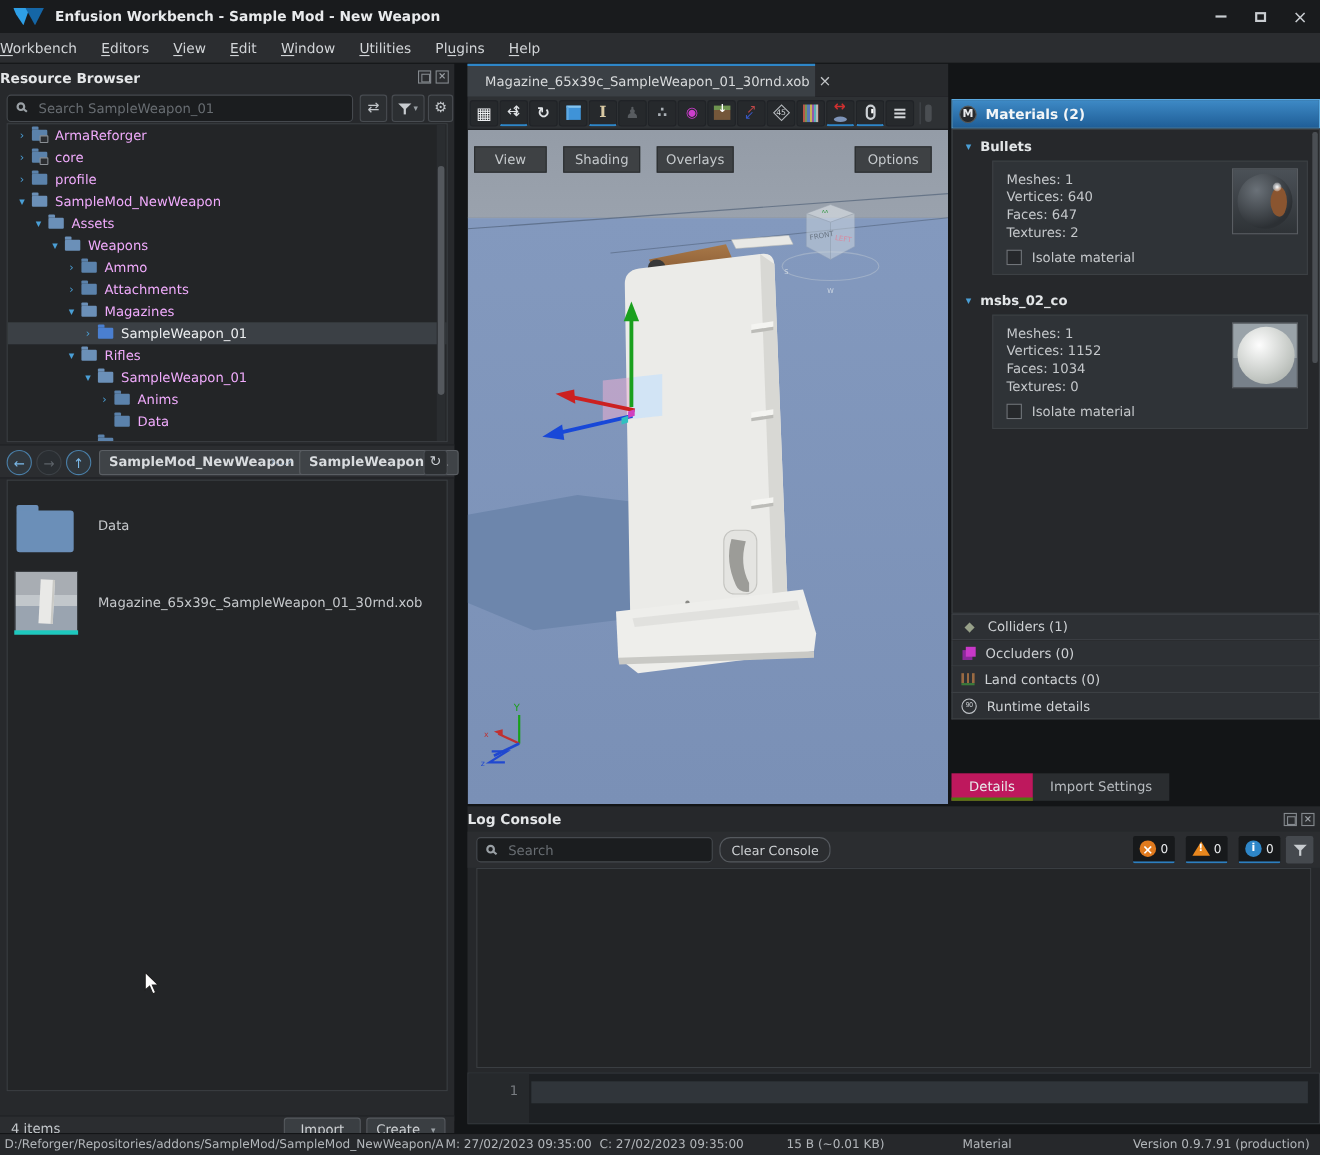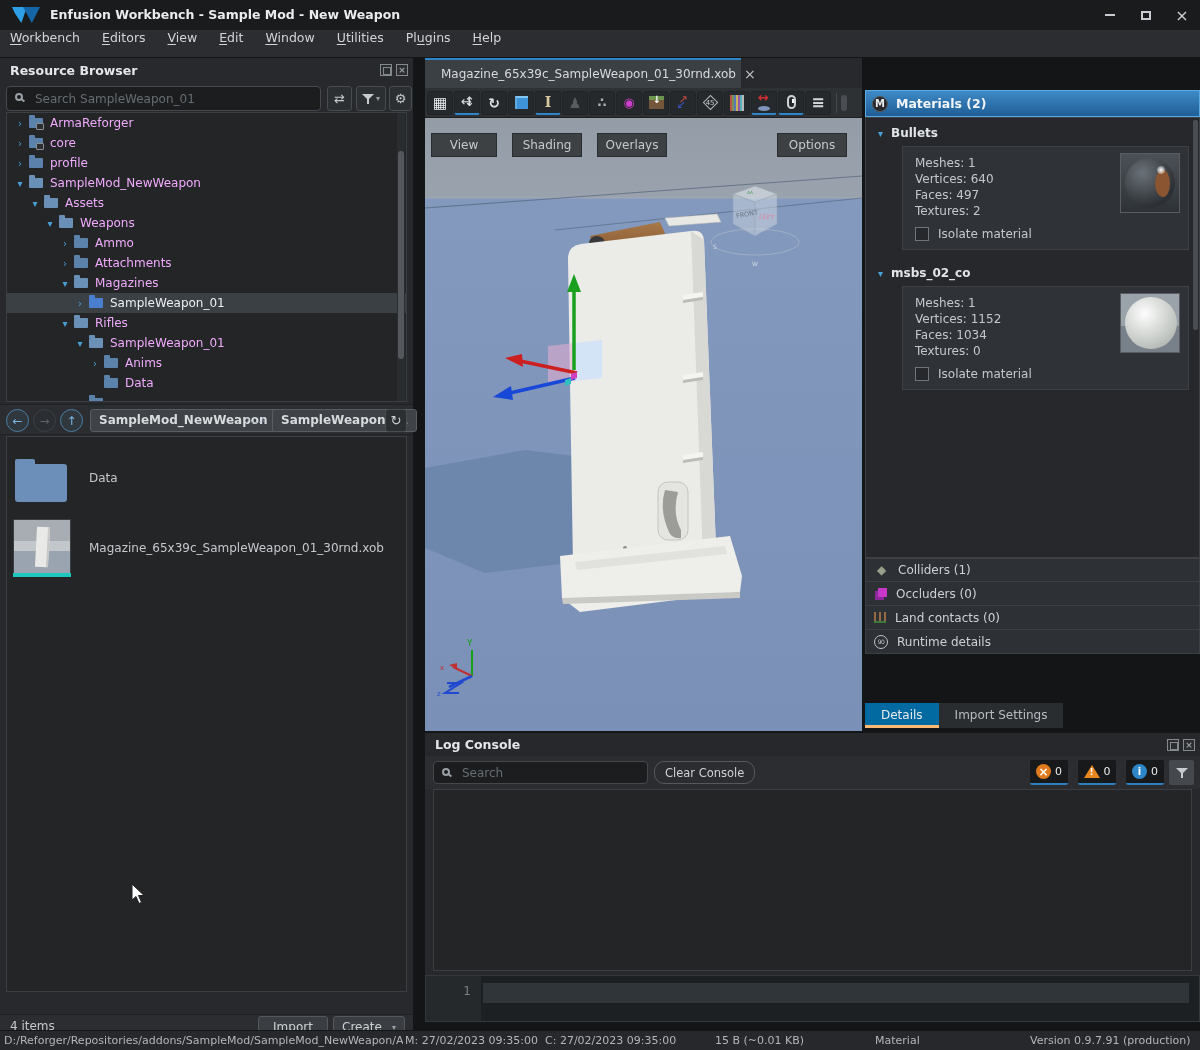--- a/index.html
+++ b/index.html
@@ -13,27 +13,27 @@
   .logo i{position:absolute;display:block;}
   .logo .l1{left:0;width:15px;height:16px;background:#2e9fe6;clip-path:polygon(0 0,100% 0,62% 100%,18% 38%);}
   .logo .l2{left:11px;width:17px;height:16px;background:#1566a6;clip-path:polygon(0 0,100% 0,52% 100%);}
   .win-title{position:absolute;left:50px;top:0;height:30px;line-height:30px;font-weight:bold;font-size:12.5px;color:#e9ebed;}
   .wc{position:absolute;top:0;width:36px;height:30px;display:flex;align-items:center;justify-content:center;color:#c9cdd1;}
   .wc-min{right:72px;} .wc-min b{display:block;width:10px;height:2px;background:#c9cdd1;}
   .wc-max{right:36px;} .wc-max b{display:block;width:10px;height:9px;border:2px solid #c9cdd1;}
   .wc-close{right:0;font-size:16px;}
 
   
-  .menubar{position:absolute;left:0;top:30px;width:1200px;height:27px;background:#2b2d30;display:flex;padding-left:10px;}
+  .menubar{position:absolute;left:0;top:30px;width:1200px;height:27px;background:#2b2d30;display:flex;align-items:center;}
   .menu-item{padding:0 13px 0 0;margin-right:9px;color:#d2d5d8;font-size:12.5px;cursor:default;}
   .menu-item .key{text-decoration:underline;text-underline-offset:2px;}
 
   
   .left-panel{position:absolute;left:0;top:58px;width:413px;height:961px;background:#27292c;}
-  .panel-head{position:relative;height:25px;line-height:25px;padding-left:10px;font-weight:bold;font-size:12.5px;color:#e4e6e8;}
+  .panel-head{position:relative;height:25px;line-height:25px;font-weight:bold;font-size:12.5px;color:#e4e6e8;}
   .hd-ics{position:absolute;right:5px;top:6px;display:flex;gap:4px;}
   .hd-ic{width:12px;height:12px;border:1px solid #84898e;position:relative;background:#2b2d30;color:#9ba0a5;
     display:flex;align-items:center;justify-content:center;font-size:9px;line-height:1;}
   .hd-ic.restore::before{content:"";position:absolute;left:2px;top:2px;width:6px;height:6px;border:1px solid #84898e;}
   .searchrow{position:absolute;left:0;top:27px;width:413px;height:28px;}
   .srch-wrap{position:absolute;left:6px;top:1px;width:315px;height:25px;}
   .srch-wrap input{width:100%;height:100%;background:#1b1d1f;border:1px solid #45494e;border-radius:4px;
     color:#cfd2d5;padding:0 6px 0 28px;font-size:12px;font-family:inherit;outline:none;}
   .srch-wrap input::placeholder{color:#686d72;}
   .mag{position:absolute;left:9px;top:7px;width:8px;height:8px;border:2px solid #9aa0a5;border-radius:50%;}
@@ -172,21 +172,21 @@
   .sl{color:#ced1d4;}
   .ic-lods::before{content:"♣";color:#a5794a;font-size:14px;}
   .ic-colliders::before{content:"◆";color:#97a089;font-size:12px;}
   .ic-occluders{width:9px;height:9px;background:#c838c8;box-shadow:-3px 3px 0 #8a2a9a;margin:0 0 3px 4px;}
   .ic-land{width:12px;height:11px;background:repeating-linear-gradient(90deg,#9a6a42 0 2px,transparent 2px 5px);border-bottom:2px solid #3a7a3a;}
   .ic-bones::before{content:"I";font-family:"DejaVu Serif","Liberation Serif",serif;font-weight:bold;color:#d9c9a3;font-size:13px;}
   .ic-runtime{width:14px;height:14px;border:1px solid #c0c4c8;border-radius:50%;color:#c0c4c8;font-size:6px;letter-spacing:-.5px;}
   .ic-runtime::before{content:"90";}
   .rp-tabs{position:absolute;left:0;top:613px;display:flex;}
   .rtab{height:25px;line-height:24px;padding:0 16px;color:#b8bcc0;background:#2a2d30;}
-  .rtab.active{background:#0369a1;color:#e8eaec;border-bottom:3px solid #fdba74;}
+  .rtab.active{background:#be185d;color:#e8eaec;border-bottom:3px solid #4d7c0f;}
 
   
   .log{position:absolute;left:425px;top:733px;width:775px;height:289px;background:#26282b;}
   .log .panel-head{height:23px;line-height:23px;}
   .log-toolbar{position:absolute;left:0;top:23px;width:775px;height:33px;background:#2b2d30;}
   .log-srch{position:absolute;left:8px;top:5px;width:215px;height:23px;}
   .log-srch input{width:100%;height:100%;background:#1b1d1f;border:1px solid #45494e;border-radius:4px;color:#cfd2d5;
     padding:0 6px 0 28px;font-size:12px;font-family:inherit;outline:none;}
   .log-srch input::placeholder{color:#686d72;}
   .btn-clear{position:absolute;left:229px;top:5px;height:23px;padding:0 10px;background:#2b2d30;border:1px solid #55595e;border-radius:10px;color:#cfd2d5;display:flex;align-items:center;font-size:11.5px;}
@@ -539,21 +539,21 @@
     <div class="mat-body">
       <div class="mat-group">
         <div class="mat-group-header">
           <span class="tri">▾</span>
           <span class="mat-name">Bullets</span>
         </div>
         <div class="mat-card">
           <div class="mat-stats">
             <div>Meshes: 1</div>
             <div>Vertices: 640</div>
-            <div>Faces: 497</div>
+            <div>Faces: 647</div>
             <div>Textures: 2</div>
           </div>
           <span class="prev prev-dark">
               <i class="sph"></i>
               <i class="patch"></i>
               <i class="glint"></i>
             </span>
           <label class="iso">
             <span class="cb"></span>
             <span>Isolate material</span>

